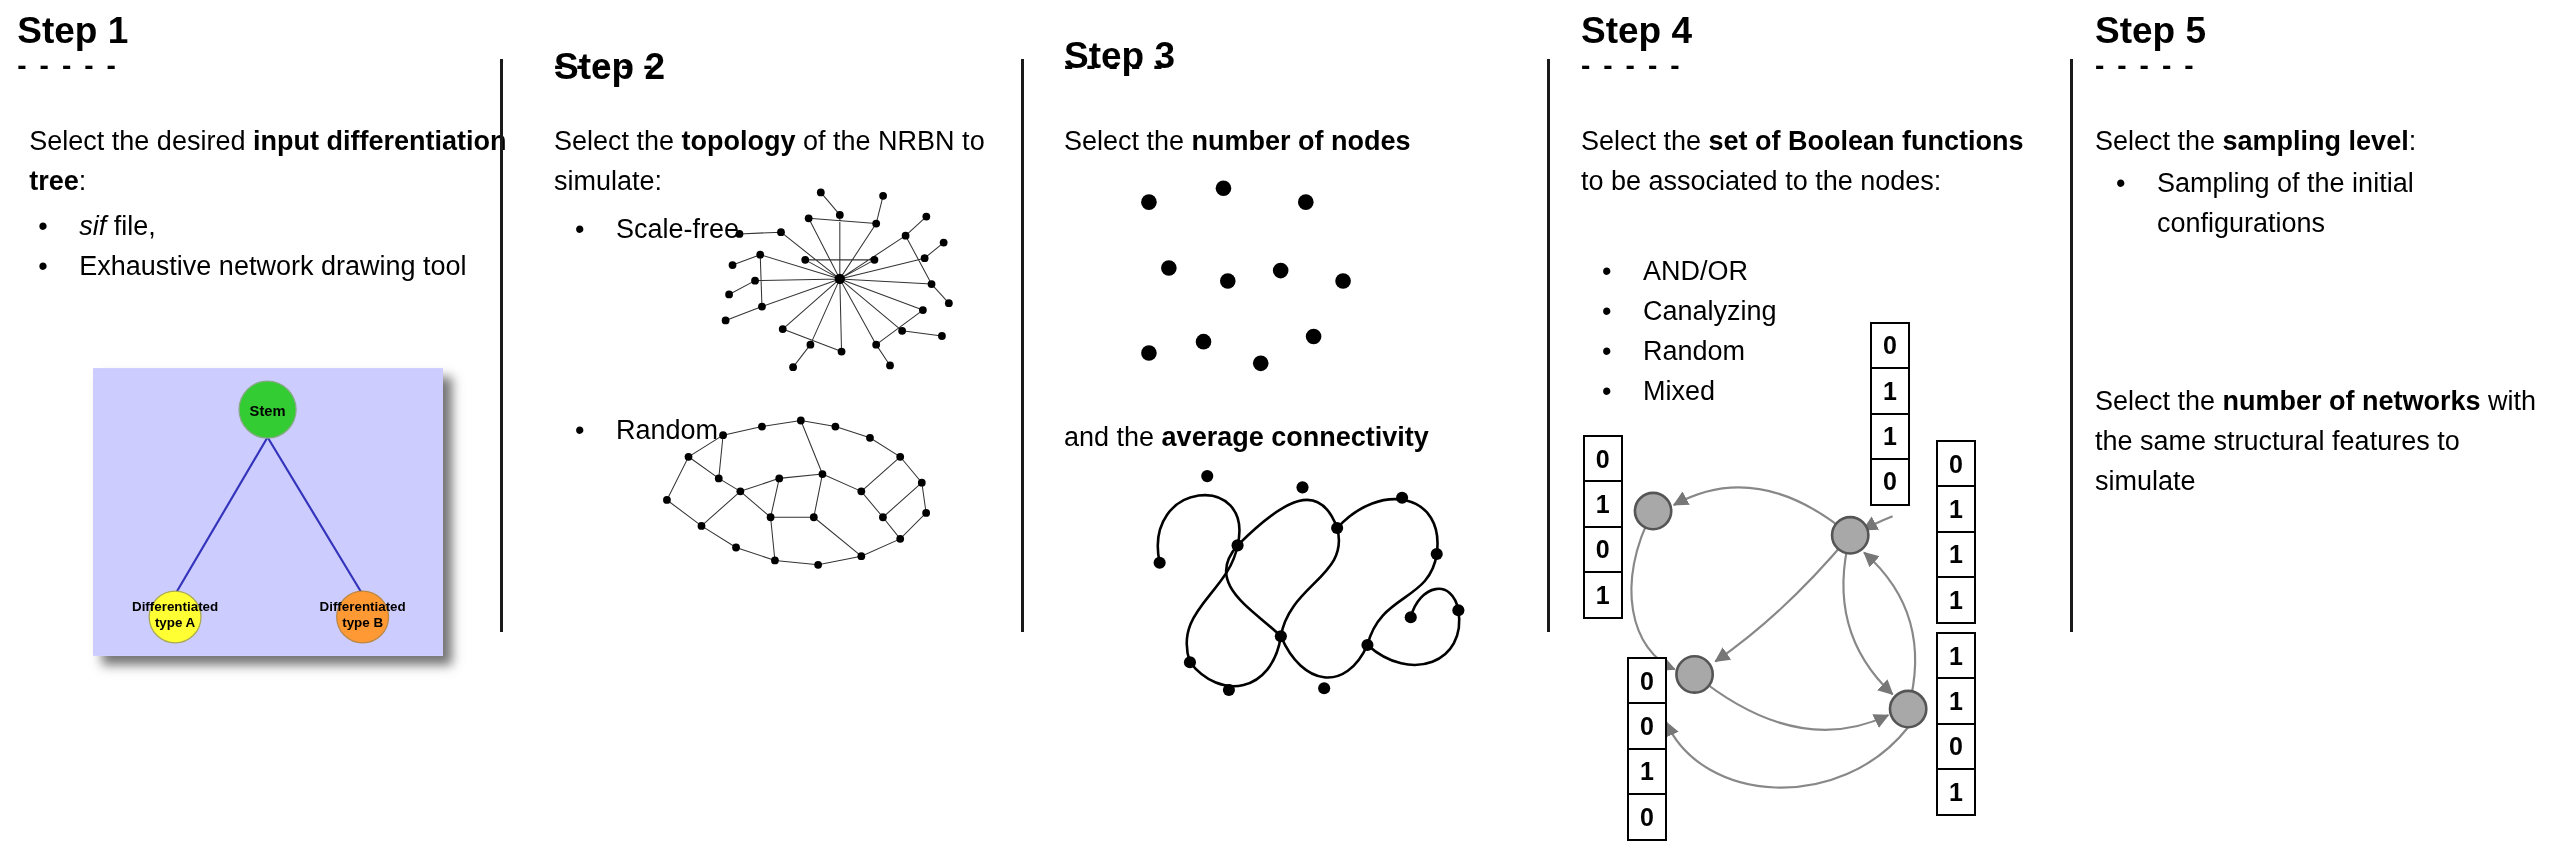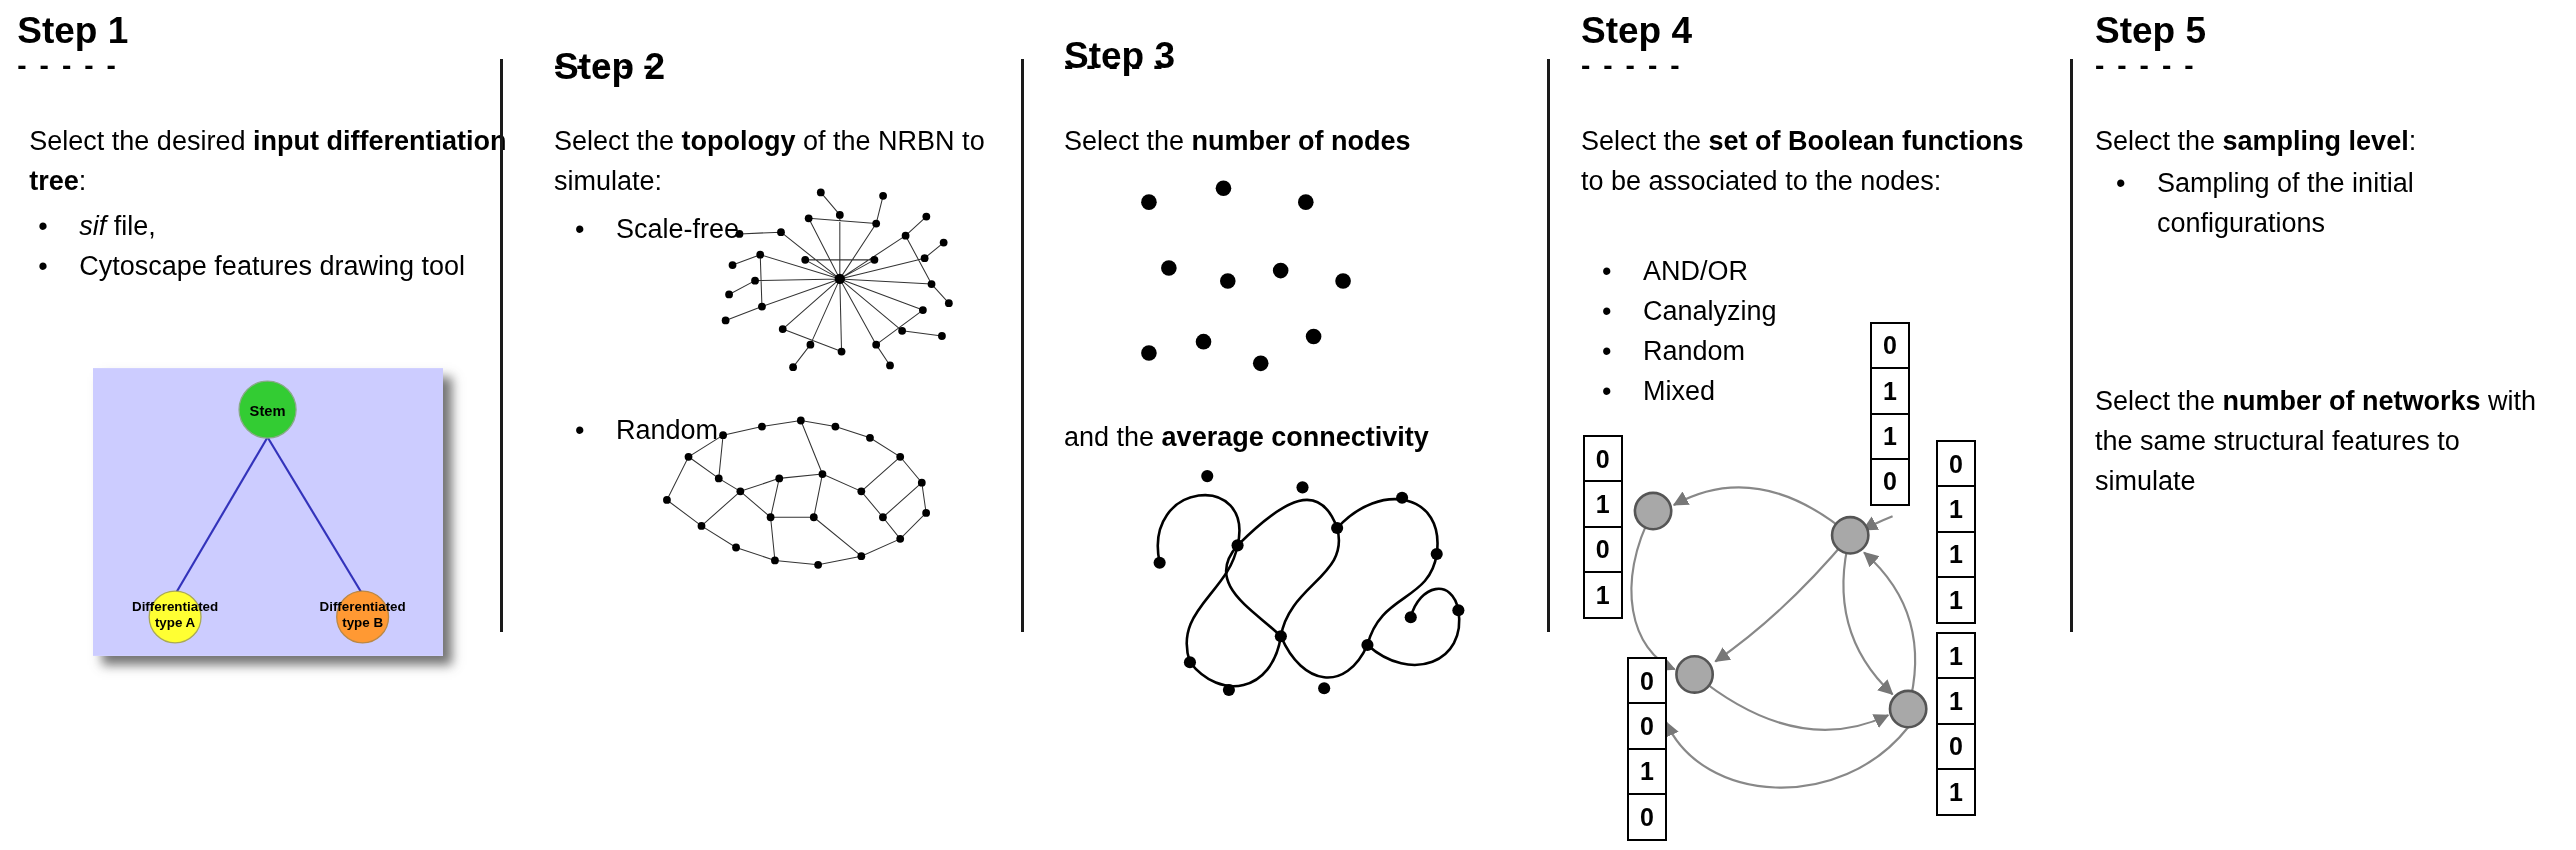--- a/index.html
+++ b/index.html
@@ -30,21 +30,21 @@
 <body>
 
 <div class="canvas">
 
   <div class="col" style="left:17.3px; width:489px;">
     <div class="step-title abs" style="top:10.4px;">Step 1</div>
     <div class="dashes abs" style="top:50px;">- - - - -</div>
     <p class="body abs" style="top:121px; left:12px; width:485px;"><span>Select the desired </span><span class="b">input differentiation tree</span><span>:</span></p>
     <ul class="bullets abs" style="top:206px; left:0; width:485px;">
       <li><span class="i">sif</span><span> file,</span></li>
-      <li><span>Cytoscape features drawing tool</span></li>
+      <li><span>Exhaustive network drawing tool</span></li>
     </ul>
     <div class="abs tree-box" style="left:76px; top:368px; width:350px; height:288px;">
       <svg width="350" height="288" viewBox="0 0 405 333">
         <rect x="0" y="0" width="405" height="333" fill="#ccccff"></rect>
         <line x1="202" y1="80" x2="95" y2="262" stroke-width="2.5" stroke="#3333bb"></line>
         <line x1="202" y1="80" x2="312" y2="262" stroke-width="2.5" stroke="#3333bb"></line>
         <circle cx="202" cy="48" r="33" stroke="#88aa88" stroke-width="1.5" fill="#33cc33"></circle>
         <text x="202" y="55" text-anchor="middle" font-size="17" font-weight="bold">Stem</text>
         <circle cx="95" cy="288" r="30" stroke="#aaaa55" stroke-width="1.5" fill="#ffff33"></circle>
         <text x="95" y="281" text-anchor="middle" font-size="15.5" font-weight="bold">Differentiated</text>

